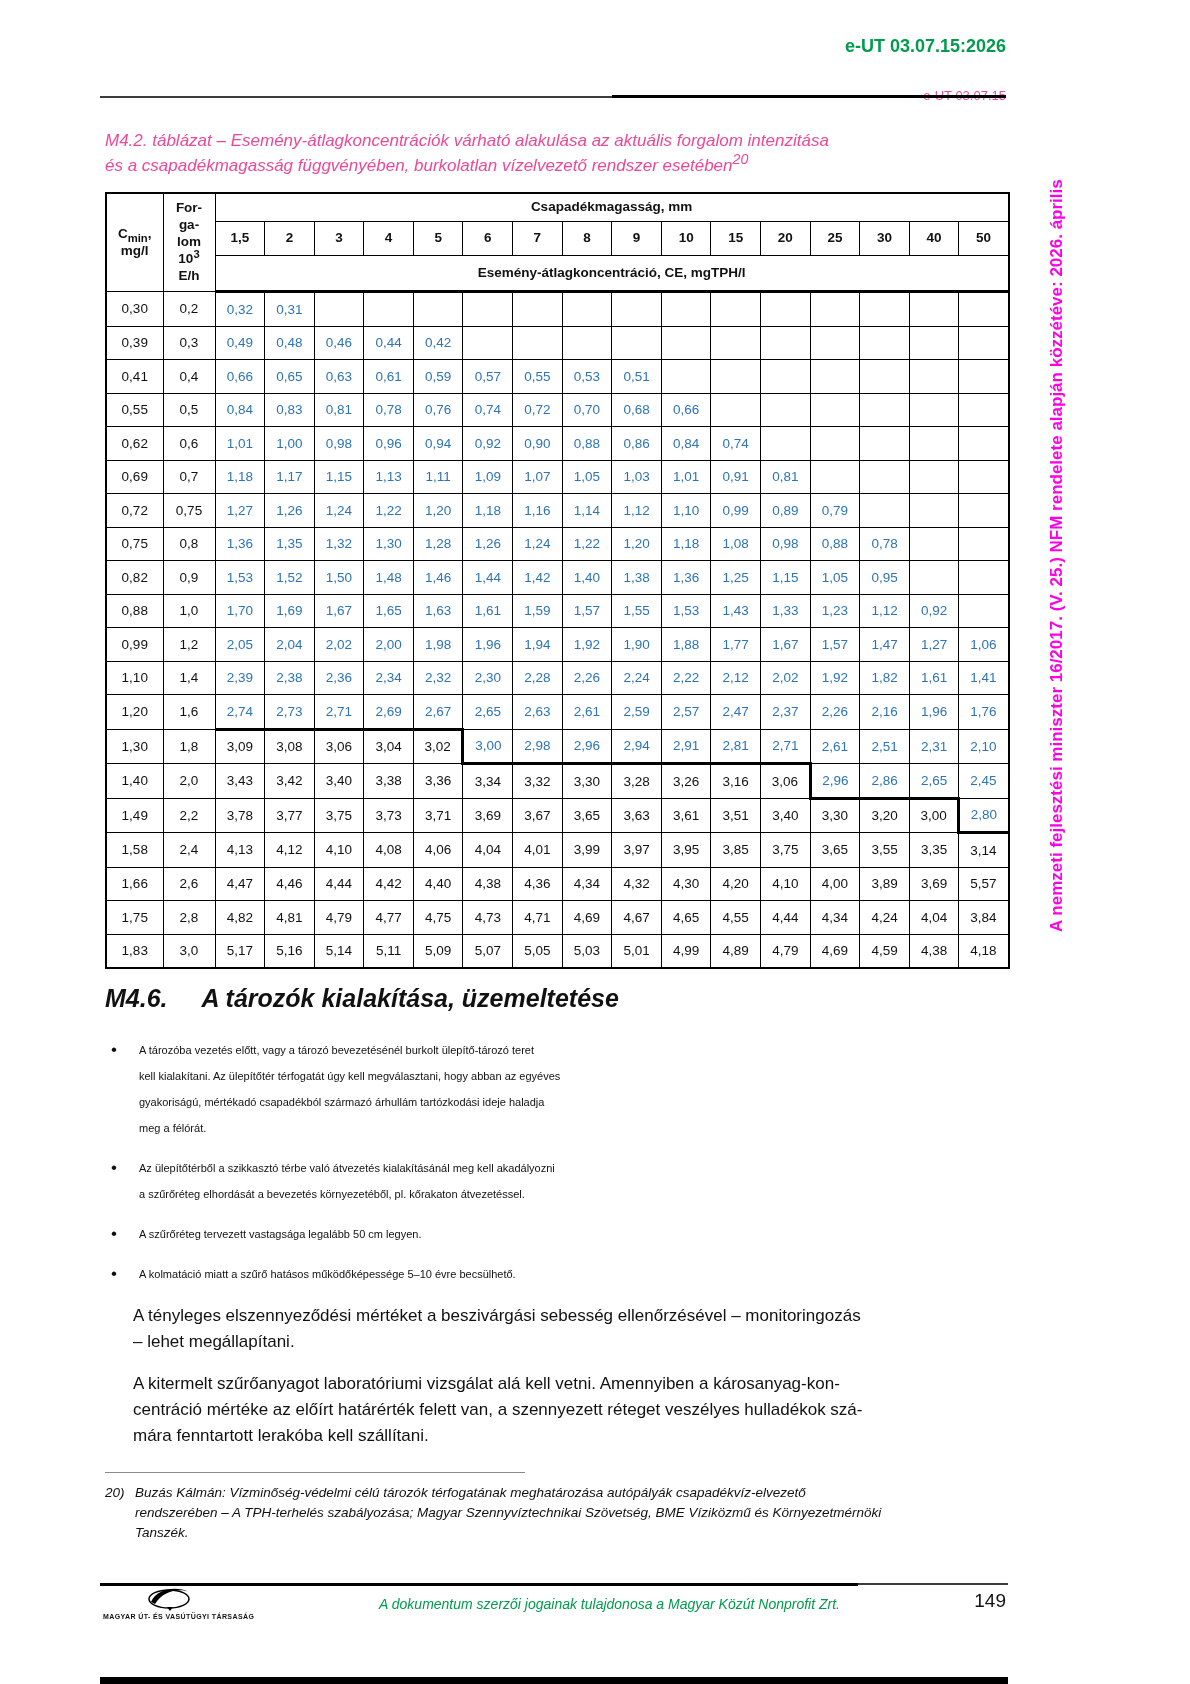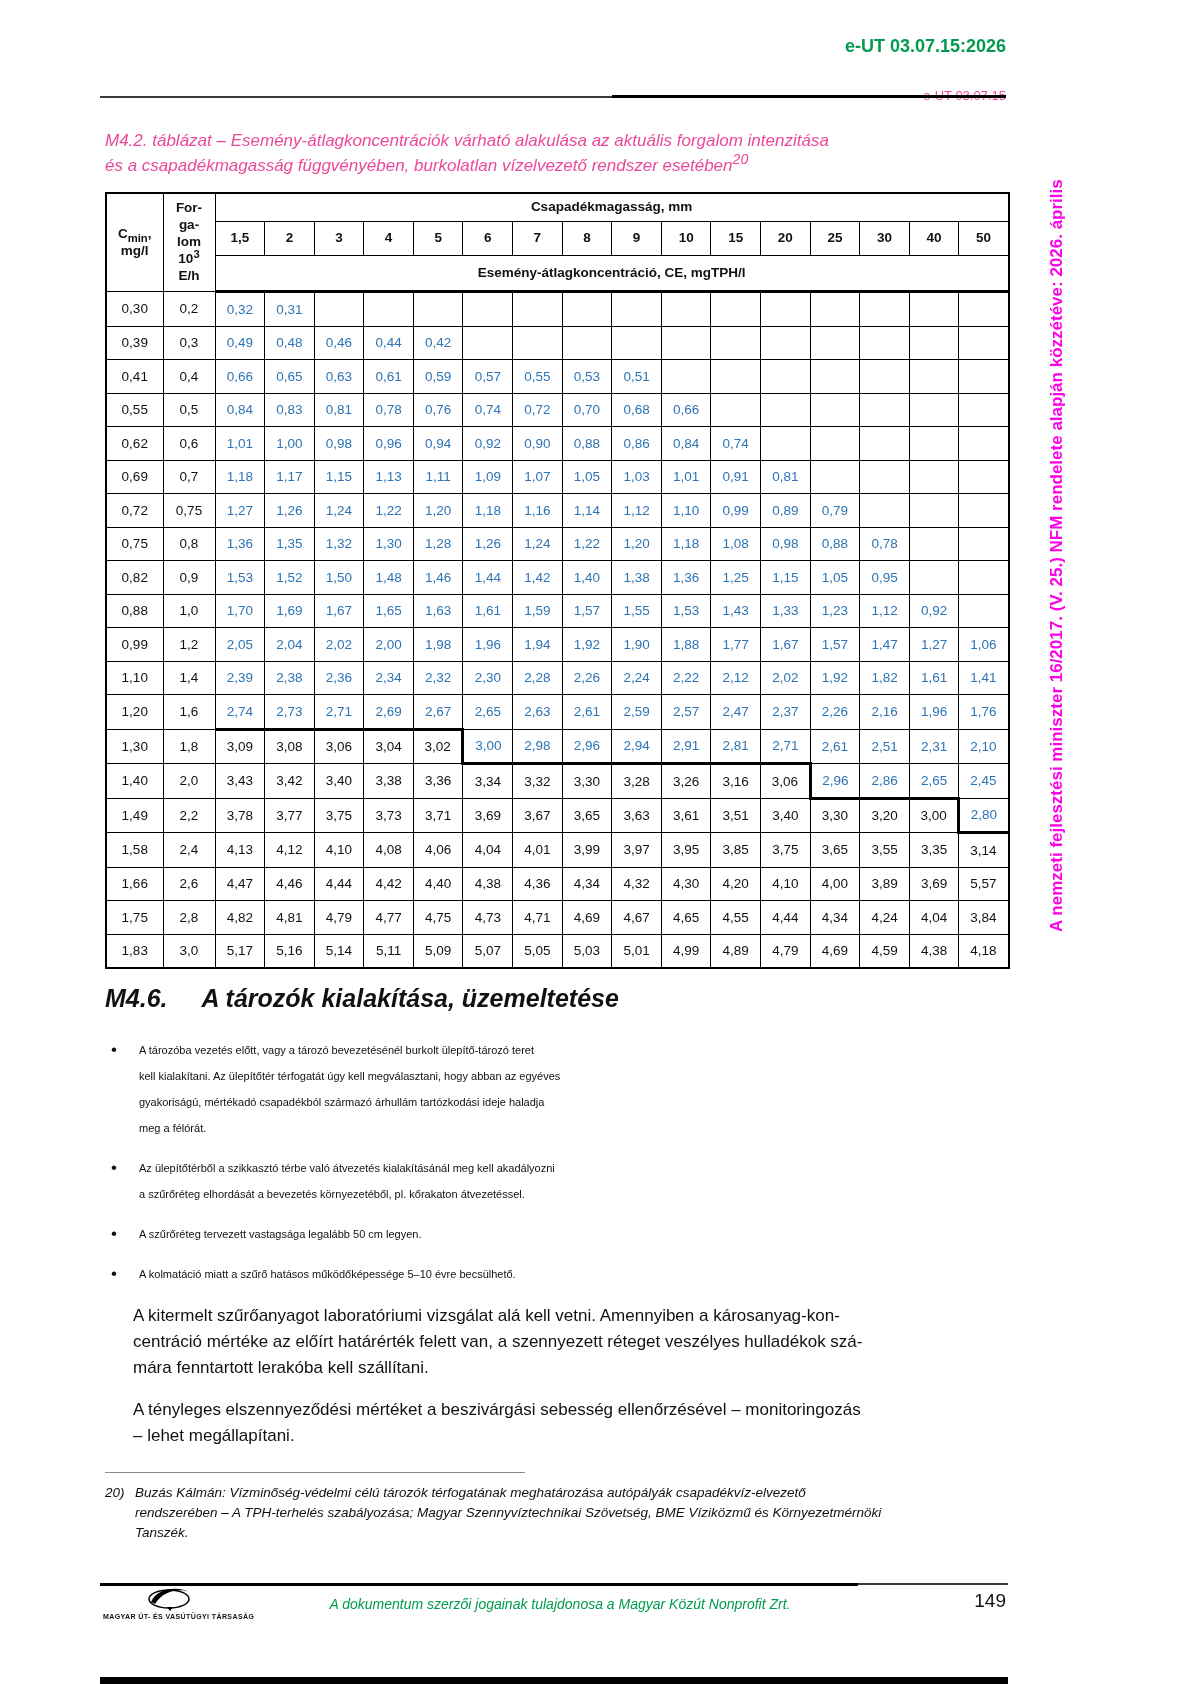--- a/index.html
+++ b/index.html
@@ -40,21 +40,21 @@
   .fn-rule{position:absolute;top:1472px;left:105px;width:420px;height:1px;background:#8a8a8a;}
   .footnote{position:absolute;top:1483px;left:105px;width:900px;display:flex;font-size:13.5px;font-style:italic;line-height:20px;}
   .footnote .mark{flex:0 0 30px;}
   
   .ftr-rule{position:absolute;top:1583px;left:100px;width:908px;display:flex;align-items:flex-start;}
   .ftr-rule .thick{width:758px;height:3px;background:#000;}
   .ftr-rule .thin{width:150px;height:1.5px;background:#3a3a3a;}
   .logo-block{position:absolute;top:1586px;left:103px;width:160px;text-align:left;}
   .logo-block svg{display:block;margin-left:34px;}
   .logo-name{font-size:7px;font-weight:bold;letter-spacing:0.4px;color:#111;margin-top:1px;white-space:nowrap;}
-  .ftr-center{position:absolute;top:1596px;left:280px;width:560px;text-align:center;font-size:14px;font-style:italic;color:#009b4c;}
+  .ftr-center{position:absolute;top:1596px;left:280px;width:560px;text-align:right;font-size:14px;font-style:italic;color:#009b4c;}
   .page-num{position:absolute;top:1590px;right:184px;font-size:19px;color:#111;}
   .bottom-bar{position:absolute;top:1677px;left:100px;width:908px;height:7px;background:#000;}
   
   .side-note{
     position:absolute;top:128px;left:1038px;height:856px;width:38px;
     display:flex;align-items:center;justify-content:center;
     writing-mode:vertical-rl;transform:rotate(180deg);
     font-size:17px;font-weight:bold;color:#ff00e6;white-space:nowrap;
   }
   sub,sup{line-height:0;}
@@ -554,22 +554,22 @@
       <div class="bullet-item">
         <span class="dot">•</span>
         <span class="btext">A szűrőréteg tervezett vastagsága legalább 50 cm legyen.</span>
       </div>
       <div class="bullet-item">
         <span class="dot">•</span>
         <span class="btext">A kolmatáció miatt a szűrő hatásos működőképessége 5–10 évre becsülhető.</span>
       </div>
     </div>
   <div id="paras">
+      <div class="para">A tényleges elszennyeződési mértéket a beszivárgási sebesség ellenőrzésével – monitoringozás<br>– lehet megállapítani.</div>
       <div class="para">A kitermelt szűrőanyagot laboratóriumi vizsgálat alá kell vetni. Amennyiben a károsanyag-kon-<br>centráció mértéke az előírt határérték felett van, a szennyezett réteget veszélyes hulladékok szá-<br>mára fenntartott lerakóba kell szállítani.</div>
-      <div class="para">A tényleges elszennyeződési mértéket a beszivárgási sebesség ellenőrzésével – monitoringozás<br>– lehet megállapítani.</div>
     </div>
 </div>
 
 <div class="fn-rule"></div>
 <div class="footnote">
   <span class="mark">20)</span>
   <span id="fn-text">Buzás Kálmán: Vízminőség-védelmi célú tározók térfogatának meghatározása autópályák csapadékvíz-elvezető<br>rendszerében – A TPH-terhelés szabályozása; Magyar Szennyvíztechnikai Szövetség, BME Víziközmű és Környezetmérnöki<br>Tanszék.</span>
 </div>
 
 <div class="ftr-rule">

